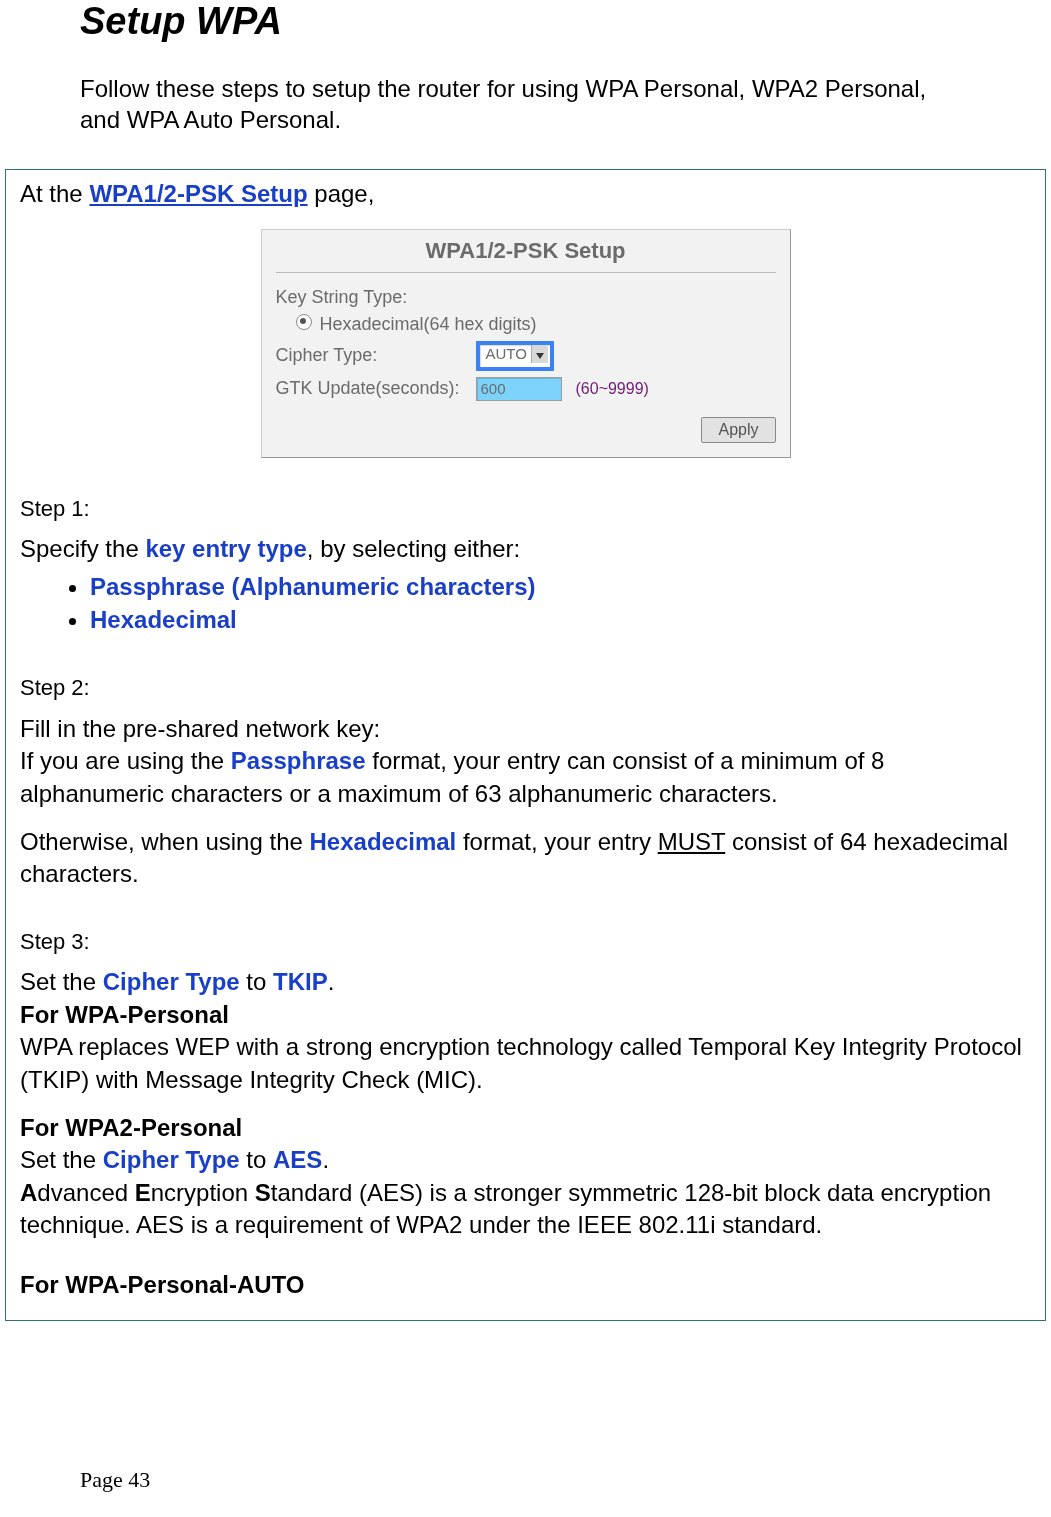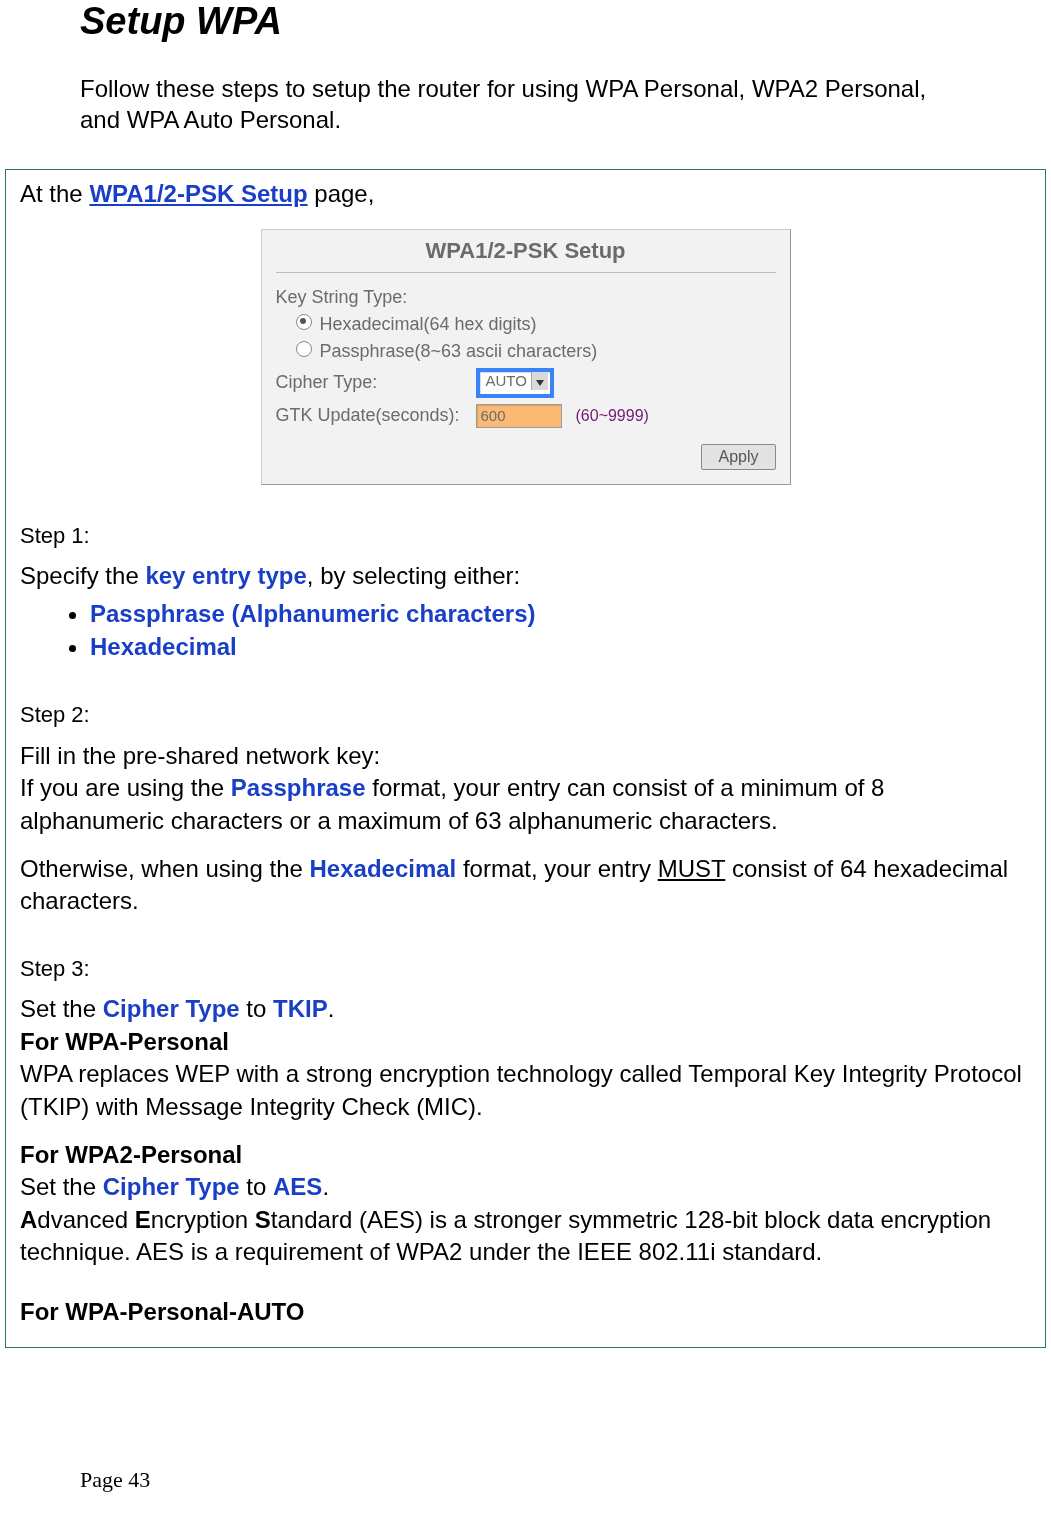--- a/index.html
+++ b/index.html
@@ -21,21 +21,21 @@
   .footer{position:absolute;bottom:24px;left:80px;font-family:"Times New Roman",serif;font-size:22px}
   
   .shot-wrap{text-align:center;margin-top:18px;margin-bottom:10px}
   .shot{display:inline-block;width:500px;background:#f2f2f2;border-left:1px solid #ccc;border-top:1px solid #ccc;border-right:1px solid #999;border-bottom:1px solid #999;padding:8px 14px 14px 14px;font-family:Tahoma,Arial,sans-serif;color:#6b6b6b;font-size:18px;text-align:left}
   .shot .title{font-weight:bold;font-size:22px;text-align:center;color:#6b6b6b;padding-bottom:8px;border-bottom:1px solid #bcbcbc;margin-bottom:14px}
   .shot .row{display:flex;align-items:center;margin-top:6px}
   .shot .lbl{flex:0 0 200px}
   .shot .sub{padding-left:20px;margin-top:6px;display:flex;align-items:flex-start}
   .radio{display:inline-block;width:14px;height:14px;border:1px solid #8a8a8a;border-radius:50%;margin-right:8px;position:relative;background:#fff}
   .radio.checked::after{content:"";position:absolute;left:3px;top:3px;width:6px;height:6px;border-radius:50%;background:#555}
-  .txtin{height:22px;background:#fdba74;border:1px solid #9c9c9c;box-shadow:inset 1px 1px 1px rgba(0,0,0,.15)}
+  .txtin{height:22px;background:#7dd3fc;border:1px solid #9c9c9c;box-shadow:inset 1px 1px 1px rgba(0,0,0,.15)}
   .sel{display:inline-flex;align-items:flex-start;height:22px;background:#fff;border:4px solid #3b82f6;box-shadow:inset 1px 1px 1px rgba(0,0,0,.15);font-size:15px;padding:0 2px 0 6px}
   .sel .arrow{display:inline-block;width:16px;height:18px;margin-left:4px;background:#d9d9d9;border-left:1px solid #aaa;text-align:center}
   .sel .arrow::after{content:"";display:inline-block;margin-top:5px;border-left:4px solid transparent;border-right:4px solid transparent;border-top:6px solid #333}
   .hint{margin-left:14px;font-size:16px;color:#701a75}
   .applybar{text-align:right;margin-top:16px}
   .applybtn{display:inline-block;padding:3px 16px;background:#e2e2e2;border:1px solid #8a8a8a;border-radius:2px;color:#555;font-size:16px}
 </style>
 </head>
 <body>
 
@@ -48,24 +48,20 @@
       <span>At the </span><span class="blue u">WPA1/2-PSK Setup</span><span> page,</span>
     </p>
 
     <div class="shot-wrap">
       <div class="shot">
         <div class="title">WPA1/2-PSK Setup</div>
         <div>Key String Type:</div>
         <div class="sub">
           <span class="radio checked"></span>
           <span>Hexadecimal(64 hex digits)</span>
-        </div>
-        <div class="sub">
-          <span class="radio"></span>
-          <span>Passphrase(8~63 ascii characters)</span>
         </div>
         <div class="row">
           <div class="lbl">Cipher Type:</div>
           <div class="sel">
             <span>AUTO</span>
             <span class="arrow"></span>
           </div>
         </div>
         <div class="row">
           <div class="lbl">GTK Update(seconds):</div>

